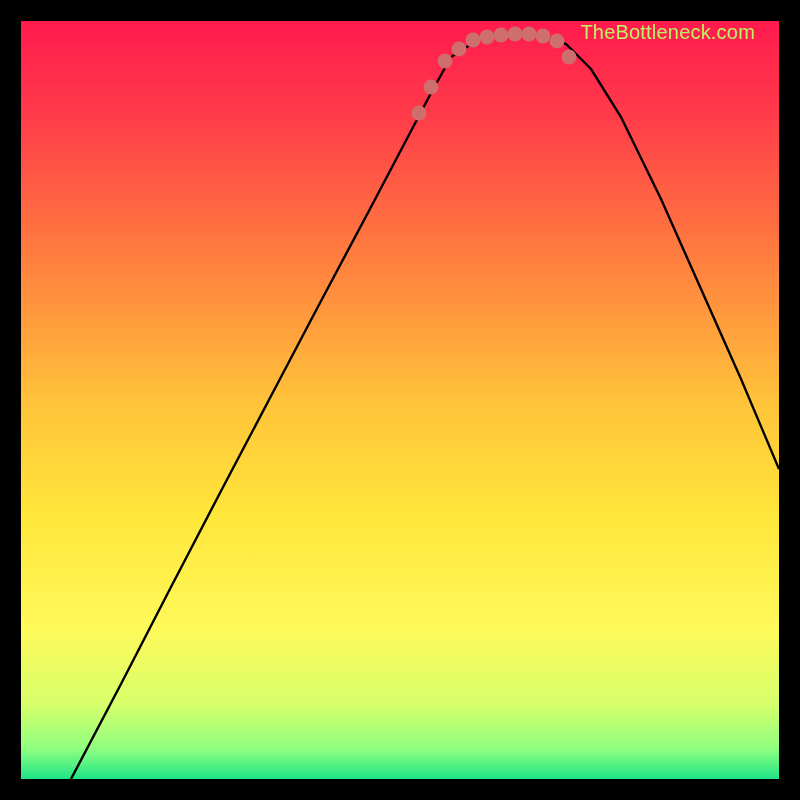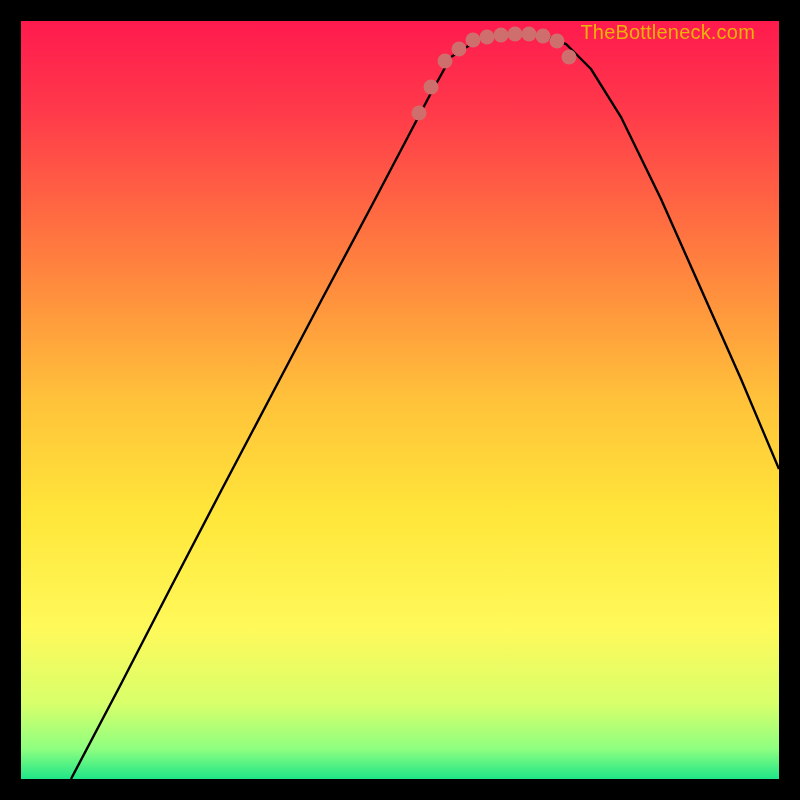--- a/index.html
+++ b/index.html
@@ -25,21 +25,21 @@
     top: 0;
     width: 758px;
     height: 758px;
   }
   .watermark {
     position: absolute;
     top: 0px;
     right: 24px;
     font-size: 20px;
     font-weight: 500;
-    color: #eab308;
+    color: #bef264;
     letter-spacing: 0.2px;
   }
   svg.curve {
     position: absolute;
     left: 0;
     top: 0;
     width: 758px;
     height: 758px;
   }
 </style>

